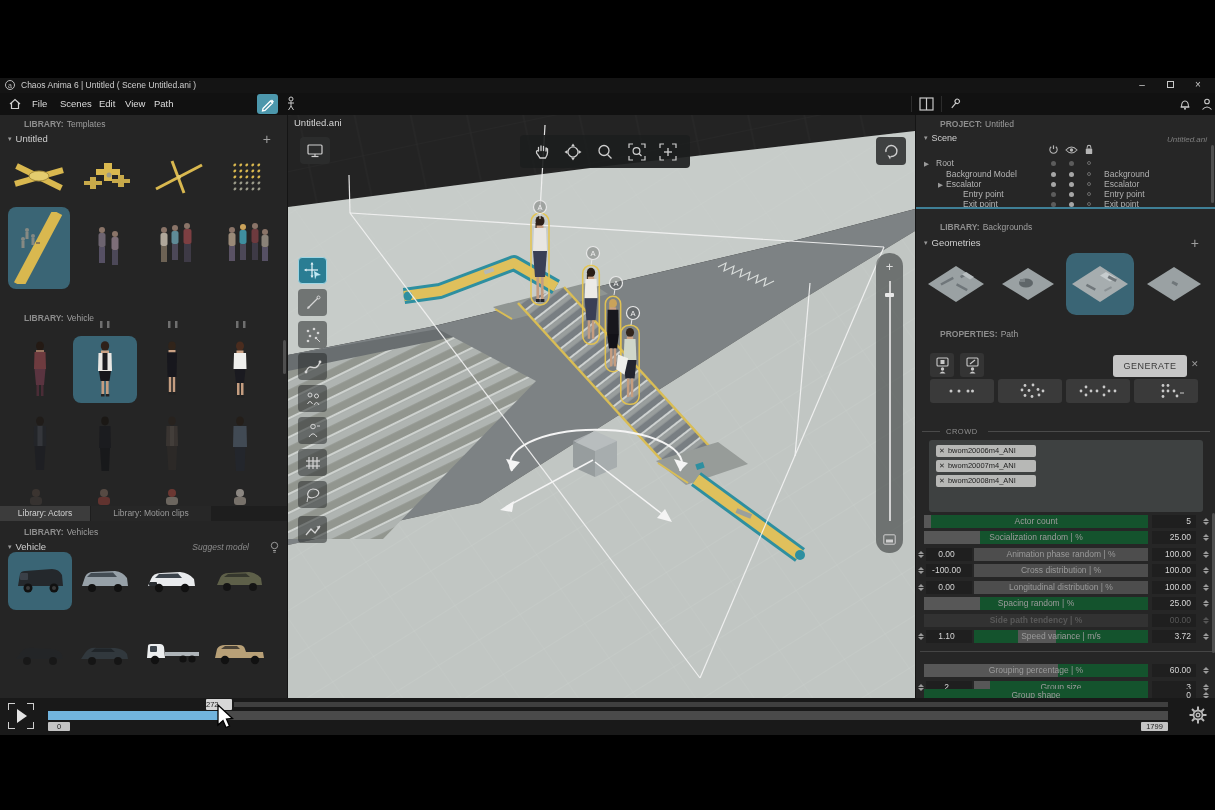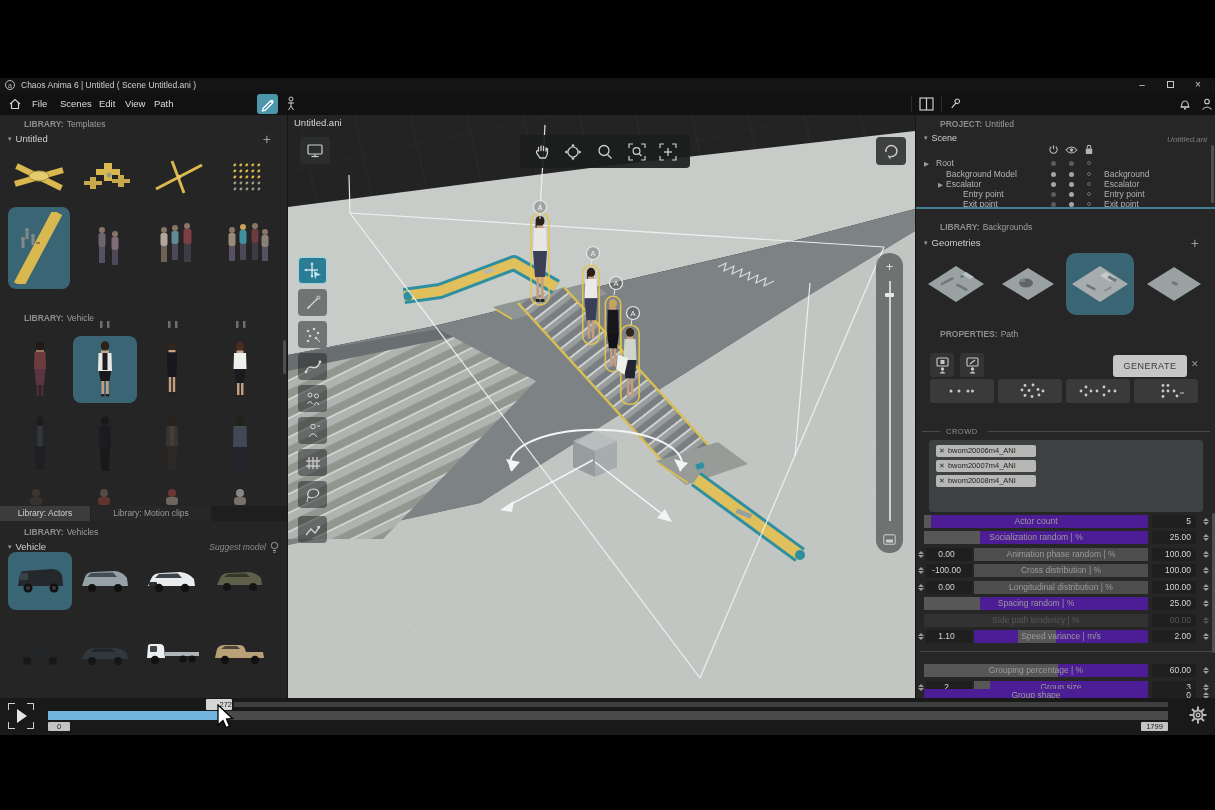--- a/index.html
+++ b/index.html
@@ -34,21 +34,21 @@
   .rpanel{position:absolute;left:915px;top:0;width:300px;height:583px;background:#262626;overflow:hidden;border-left:1px solid #151515;}
 
   .libhdr{position:absolute;left:24px;font-size:8.5px;color:#8d8d8d;font-weight:bold;white-space:nowrap;}
   .libhdr b{font-weight:bold;color:#8d8d8d;}
   .libhdr span{font-weight:normal;color:#9f9f9f;margin-left:3px;}
   .grphdr{position:absolute;left:8px;font-size:9.5px;color:#cfcfcf;white-space:nowrap;}
   .grphdr .tri{font-size:7px;color:#9a9a9a;margin-right:4px;vertical-align:1px;}
   .plus{position:absolute;font-size:14px;color:#9f9f9f;line-height:12px;}
   .thumb{position:absolute;border-radius:8px;display:flex;align-items:center;justify-content:center;}
   .thumb.sel{background:#3a6575;}
-  .suggest{position:absolute;right:21px;font-size:8.5px;font-style:italic;color:#8a8a8a;margin-left:16px;}
+  .suggest{position:absolute;right:38px;font-size:8.5px;font-style:italic;color:#8a8a8a;margin-left:16px;}
   .bulb-ic{position:absolute;right:7px;}
   .ltabs{position:absolute;left:0;top:391px;width:288px;height:15px;background:#1e1e1e;font-size:8.5px;}
   .ltab{position:absolute;top:0;height:15px;line-height:15px;text-align:center;}
   .ltab.on{left:0;width:90px;background:#3c3c3c;color:#d2d2d2;}
   .ltab.off{left:91px;width:120px;background:#272727;color:#9a9a9a;}
   .scrollv{position:absolute;background:#4f4f4f;border-radius:2px;}
 
   
   .vtab{position:absolute;left:6px;top:2px;font-size:9.5px;color:#d6d6d6;}
   .hudbtn{position:absolute;background:rgba(44,46,46,.88);border-radius:4px;display:flex;align-items:center;justify-content:center;}
@@ -77,46 +77,46 @@
   .genx{position:absolute;left:275px;top:244px;font-size:9px;color:#9a9a9a;}
   .patbtn{position:absolute;top:264px;width:64px;height:24px;background:#3a3a3a;border-radius:3px;display:flex;align-items:center;justify-content:center;}
   .crowdhdr{position:absolute;left:0;top:312px;width:300px;height:8px;}
   .crowdhdr .ln{position:absolute;top:4px;height:1px;background:#4a4a4a;}
   .crowdhdr .tx{position:absolute;left:30px;top:0;font-size:7.5px;color:#8f8f8f;letter-spacing:.5px;}
   .crowdbox{position:absolute;left:13px;top:325px;width:274px;height:72px;background:#3e4141;border-radius:3px;padding:5px 7px;}
   .chip{width:100px;height:12px;background:#b7b8b6;border-radius:2px;margin-bottom:3px;font-size:7.5px;color:#1e1e1e;line-height:12px;padding-left:3px;white-space:nowrap;overflow:hidden;}
   .chip .x{color:#2a2a2a;margin-right:3px;font-size:7px;}
 
   .srow{position:absolute;left:0;width:300px;height:13px;}
-  .srow .trk{position:absolute;top:0;height:13px;background:#4c1d95;overflow:hidden;}
+  .srow .trk{position:absolute;top:0;height:13px;background:#14532d;overflow:hidden;}
   .tA .trk{left:8px;width:224px;}
   .tB .trk{left:58px;width:174px;}
   .srow .fill{position:absolute;left:0;top:0;bottom:0;background:#575757;}
   .srow .slbl{position:absolute;left:0;top:0;width:100%;text-align:center;font-size:8.5px;color:#9b9b9b;line-height:13px;white-space:nowrap;}
   .srow .val{position:absolute;left:236px;top:0;width:44px;height:13px;background:#1f1f1f;color:#d6d6d6;font-size:8.5px;line-height:13px;text-align:right;padding-right:5px;}
   .srow .lval{position:absolute;left:10px;top:0;width:46px;height:13px;background:#1f1f1f;color:#d6d6d6;font-size:8.5px;line-height:13px;text-align:center;padding-right:5px;}
   .spin{position:absolute;top:1px;width:8px;height:11px;}
   .spin.r{left:286px;} .spin.l{left:1px;}
   .spin i{display:block;width:0;height:0;border-left:3px solid transparent;border-right:3px solid transparent;margin:1.5px auto;}
   .spin .up{border-bottom:3.5px solid #9a9a9a;} .spin .dn{border-top:3.5px solid #9a9a9a;}
-  .srow.dis .trk{background:#323232;} .srow.dis .slbl{color:#585858;}
+  .srow.dis .trk{background:#323232;} .srow.dis .slbl{color:#585858;font-weight:bold;}
   .srow.dis .val{color:#585858;} .srow.dis .spin .up{border-bottom-color:#555;} .srow.dis .spin .dn{border-top-color:#555;}
   .sdiv{position:absolute;left:4px;top:536px;width:292px;height:1px;background:#454545;}
 
   
   .timeline{position:absolute;left:0;top:620px;width:1215px;height:37px;background:#191919;}
   .playbtn{position:absolute;left:8px;top:5px;width:26px;height:26px;}
   .pb-c{position:absolute;width:7px;height:7px;border:1.5px solid #cfcfcf;}
   .pb-tl{left:0;top:0;border-right:none;border-bottom:none;}
   .pb-tr{right:0;top:0;border-left:none;border-bottom:none;}
   .pb-bl{left:0;bottom:0;border-right:none;border-top:none;}
   .pb-br{right:0;bottom:0;border-left:none;border-top:none;}
   .pb-tri{position:absolute;left:9px;top:6px;width:0;height:0;border-top:7px solid transparent;border-bottom:7px solid transparent;border-left:10px solid #e4e4e4;}
   .tl-strip{position:absolute;left:234px;top:4px;width:934px;height:5px;background:#3f3f3f;}
-  .tl-marker{position:absolute;left:206px;top:1px;width:26px;height:11px;background:#d6d6d6;border-radius:1px;color:#222;font-size:7.5px;text-align:right;line-height:11px;}
+  .tl-marker{position:absolute;left:206px;top:1px;width:26px;height:11px;background:#d6d6d6;border-radius:1px;color:#222;font-size:7.5px;text-align:left;line-height:11px;}
   .tl-track{position:absolute;left:48px;top:13px;width:1120px;height:9px;background:#4a4a4a;}
   .tl-fill{position:absolute;left:0;top:0;height:9px;background:#71b4dd;}
   .tl-knob{position:absolute;left:171px;top:-1px;width:5px;height:11px;background:#dedede;}
   .tl-lbl{position:absolute;top:24px;height:9px;background:#c4c4c4;color:#222;font-size:7.5px;line-height:9px;text-align:center;border-radius:1px;}
   .cursor-svg{position:absolute;left:216px;top:6px;}
   .gear{position:absolute;left:1188px;top:7px;}
 
   svg{display:block;}
 </style>
 </head>
@@ -1112,21 +1112,21 @@
       <div class="srow tB" style="top:515px">
         <div class="spin l">
               <i class="up"></i>
               <i class="dn"></i>
             </div>
         <div class="lval">1.10</div>
         <div class="trk">
               <div class="fill" style="left:25%;width:22%"></div>
               <span class="slbl">Speed variance | m/s</span>
             </div>
-        <div class="val">2.00</div>
+        <div class="val">3.72</div>
         <div class="spin r">
               <i class="up"></i>
               <i class="dn"></i>
             </div>
       </div>
       <div class="sdiv"></div>
       <div class="srow tA" style="top:549px">
         <div class="trk">
               <div class="fill" style="width:60%"></div>
               <span class="slbl">Grouping percentage | %</span>

